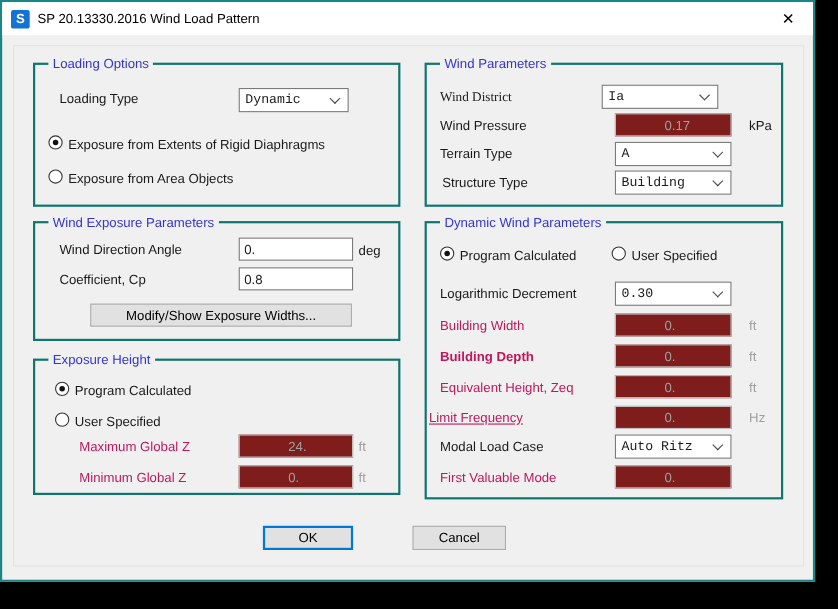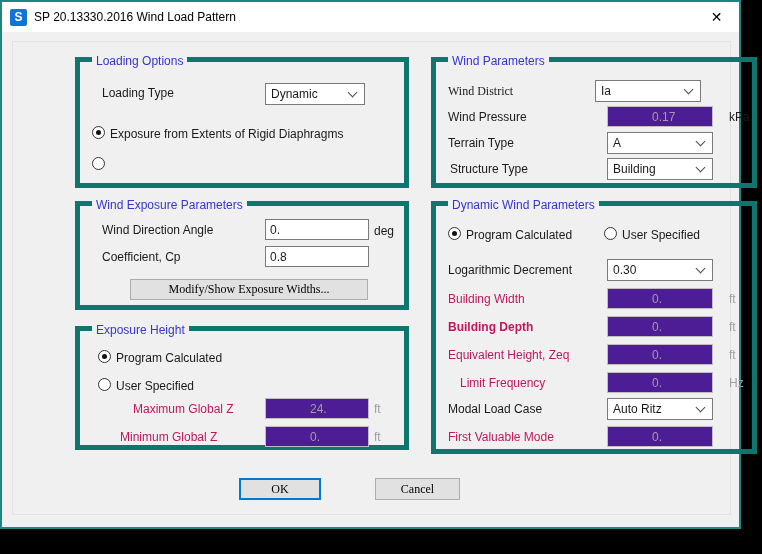--- a/index.html
+++ b/index.html
@@ -17,52 +17,52 @@
     align-items:center; justify-content:center; border-radius:2px; }
   .win-title { margin-left:7px; font-size:12px; color:#000; }
   .close-btn { margin-left:auto; width:45px; height:30px; border:0;
     background:transparent; font-size:14px; color:#000; cursor:pointer;
     font-family:"Liberation Sans", sans-serif; }
 
   .inner-panel { position:absolute; left:10px; top:39px; width:719px;
     height:474px; border:1px solid #e3e3e3; }
 
   
-  .group { position:absolute; border:5px solid #0f766e;margin-left:45px; }
+  .group { position:absolute; border:2px solid #0f766e; }
   .gtitle { position:absolute; top:-8px; left:12px; background:#f0f0f0;
     padding:0 4px; color:#3535cf; font-size:12px; white-space:nowrap; }
 
   .lbl { position:absolute; white-space:nowrap; color:#1a1a1a; }
   .lbl.dis { color:#be185d; }
   .unit { position:absolute; white-space:nowrap; color:#1a1a1a; }
   .unit.dis { color:#9f9f9f; }
 
   
   .tin { position:absolute; height:21px; border:1px solid #7a7a7a;
     background:#fff; font-family:"Liberation Sans", sans-serif; font-size:12px;
     padding:0 4px; color:#1a1a1a; }
-  .tin:disabled { background:#4c1d95; border-color:#bfbfbf; color:#9f9f9f;padding-left:44px; }
+  .tin:disabled { background:#7f1d1d; border-color:#bfbfbf; color:#9f9f9f;padding-left:44px; }
 
   
   .combo { position:absolute; height:22px; border:1px solid #7a7a7a;
     background:#fff; display:flex; align-items:center; cursor:default; }
-  .combo .val { padding-left:5px; flex:1; white-space:nowrap; overflow:hidden; }
+  .combo .val { padding-left:5px; flex:1; white-space:nowrap; overflow:hidden;font-family:Liberation Mono, monospace; }
   .chev { width:7px; height:7px; border-right:1.4px solid #4d4d4d;
     border-bottom:1.4px solid #4d4d4d; transform:rotate(45deg);
     margin-right:8px; margin-top:-3px; flex:none; }
 
   
   .radio { position:absolute; width:13px; height:13px; border-radius:50%;
     border:1px solid #333; background:#fff; }
   .radio.sel::after { content:""; position:absolute; left:3px; top:3px;
     width:5px; height:5px; border-radius:50%; background:#111; }
 
   
   .btn { position:absolute; background:#e1e1e1; border:1px solid #adadad;
-    font-family:Liberation Serif, serif; font-size:12px; color:#000;
+    font-family:Liberation Sans, sans-serif; font-size:12px; color:#000;
     cursor:pointer; }
   .btn.default { border:2px solid #0078d7; }
 </style>
 </head>
 <body>
 
 <div class="dialog">
 
   <div class="titlebar">
     <span class="app-icon">S</span>
@@ -77,39 +77,40 @@
   <div class="group" style="left:28px; top:55px; width:334px; height:131px;">
     <span class="gtitle">Loading Options</span>
     <span class="lbl" style="left:22px; top:24px;">Loading Type</span>
     <div class="combo" style="left:185px; top:21px; width:100px;">
       <span class="val">Dynamic</span>
       <span class="chev"></span>
     </div>
     <span class="radio sel" style="left:12px; top:64px;"></span>
     <span class="lbl" style="left:30px; top:65px;">Exposure from Extents of Rigid Diaphragms</span>
     <span class="radio" style="left:12px; top:95px;"></span>
+    <span class="lbl" style="left:30px; top:96px;">Exposure from Area Objects</span>
   </div>
 
   <div class="group" style="left:28px; top:199px; width:334px; height:109px;">
     <span class="gtitle">Wind Exposure Parameters</span>
     <span class="lbl" style="left:22px; top:17px;">Wind Direction Angle</span>
     <input class="tin" style="left: 185px; top: 13px; width: 104px;" value="0.">
     <span class="unit" style="left:294px; top:18px;">deg</span>
     <span class="lbl" style="left:22px; top:44px;">Coefficient, Cp</span>
     <input class="tin" style="left: 185px; top: 40px; width: 104px;" value="0.8">
     <button class="btn" style="left:50px; top:73px; width:238px; height:21px;">Modify/Show Exposure Widths...</button>
   </div>
 
   <div class="group" style="left:28px; top:324px; width:334px; height:124px;">
     <span class="gtitle">Exposure Height</span>
     <span class="radio sel" style="left:18px; top:19px;"></span>
     <span class="lbl" style="left:36px; top:20px;">Program Calculated</span>
     <span class="radio" style="left:18px; top:47px;"></span>
     <span class="lbl" style="left:36px; top:48px;">User Specified</span>
-    <span class="lbl dis" style="left:53px; top:71px;">Maximum Global Z</span>
+    <span class="lbl dis" style="left:40px; top:71px;">Maximum Global Z</span>
     <input class="tin" disabled="" style="left: 185px; top: 67px; width: 104px;" value="24.">
     <span class="unit dis" style="left:294px; top:71px;">ft</span>
     <span class="lbl dis" style="left:40px; top:99px;">Minimum Global Z</span>
     <input class="tin" disabled="" style="left: 185px; top: 95px; width: 104px;" value="0.">
     <span class="unit dis" style="left:294px; top:99px;">ft</span>
   </div>
 
   <div class="group" style="left:384px; top:55px; width:326px; height:131px;">
     <span class="gtitle">Wind Parameters</span>
 
@@ -155,21 +156,21 @@
     <span class="unit dis" style="left:293px; top:86px;">ft</span>
 
     <span class="lbl dis" style="left:12px; top:114px;font-weight:bold;">Building Depth</span>
     <input class="tin" disabled="" style="left: 171px; top: 110px; width: 106px;" value="0.">
     <span class="unit dis" style="left:293px; top:114px;">ft</span>
 
     <span class="lbl dis" style="left:12px; top:142px;">Equivalent Height, Zeq</span>
     <input class="tin" disabled="" style="left: 171px; top: 138px; width: 106px;" value="0.">
     <span class="unit dis" style="left:293px; top:142px;">ft</span>
 
-    <span class="lbl dis" style="left:24px; top:170px;">Limit Frequency</span>
+    <span class="lbl dis" style="left:2px; top:170px;text-decoration:underline;">Limit Frequency</span>
     <input class="tin" disabled="" style="left: 171px; top: 166px; width: 106px;" value="0.">
     <span class="unit dis" style="left:293px; top:170px;">Hz</span>
 
     <span class="lbl" style="left:12px; top:196px;">Modal Load Case</span>
     <div class="combo" style="left:171px; top:192px; width:106px;">
       <span class="val">Auto Ritz</span>
       <span class="chev"></span>
     </div>
 
     <span class="lbl dis" style="left:12px; top:224px;">First Valuable Mode</span>

